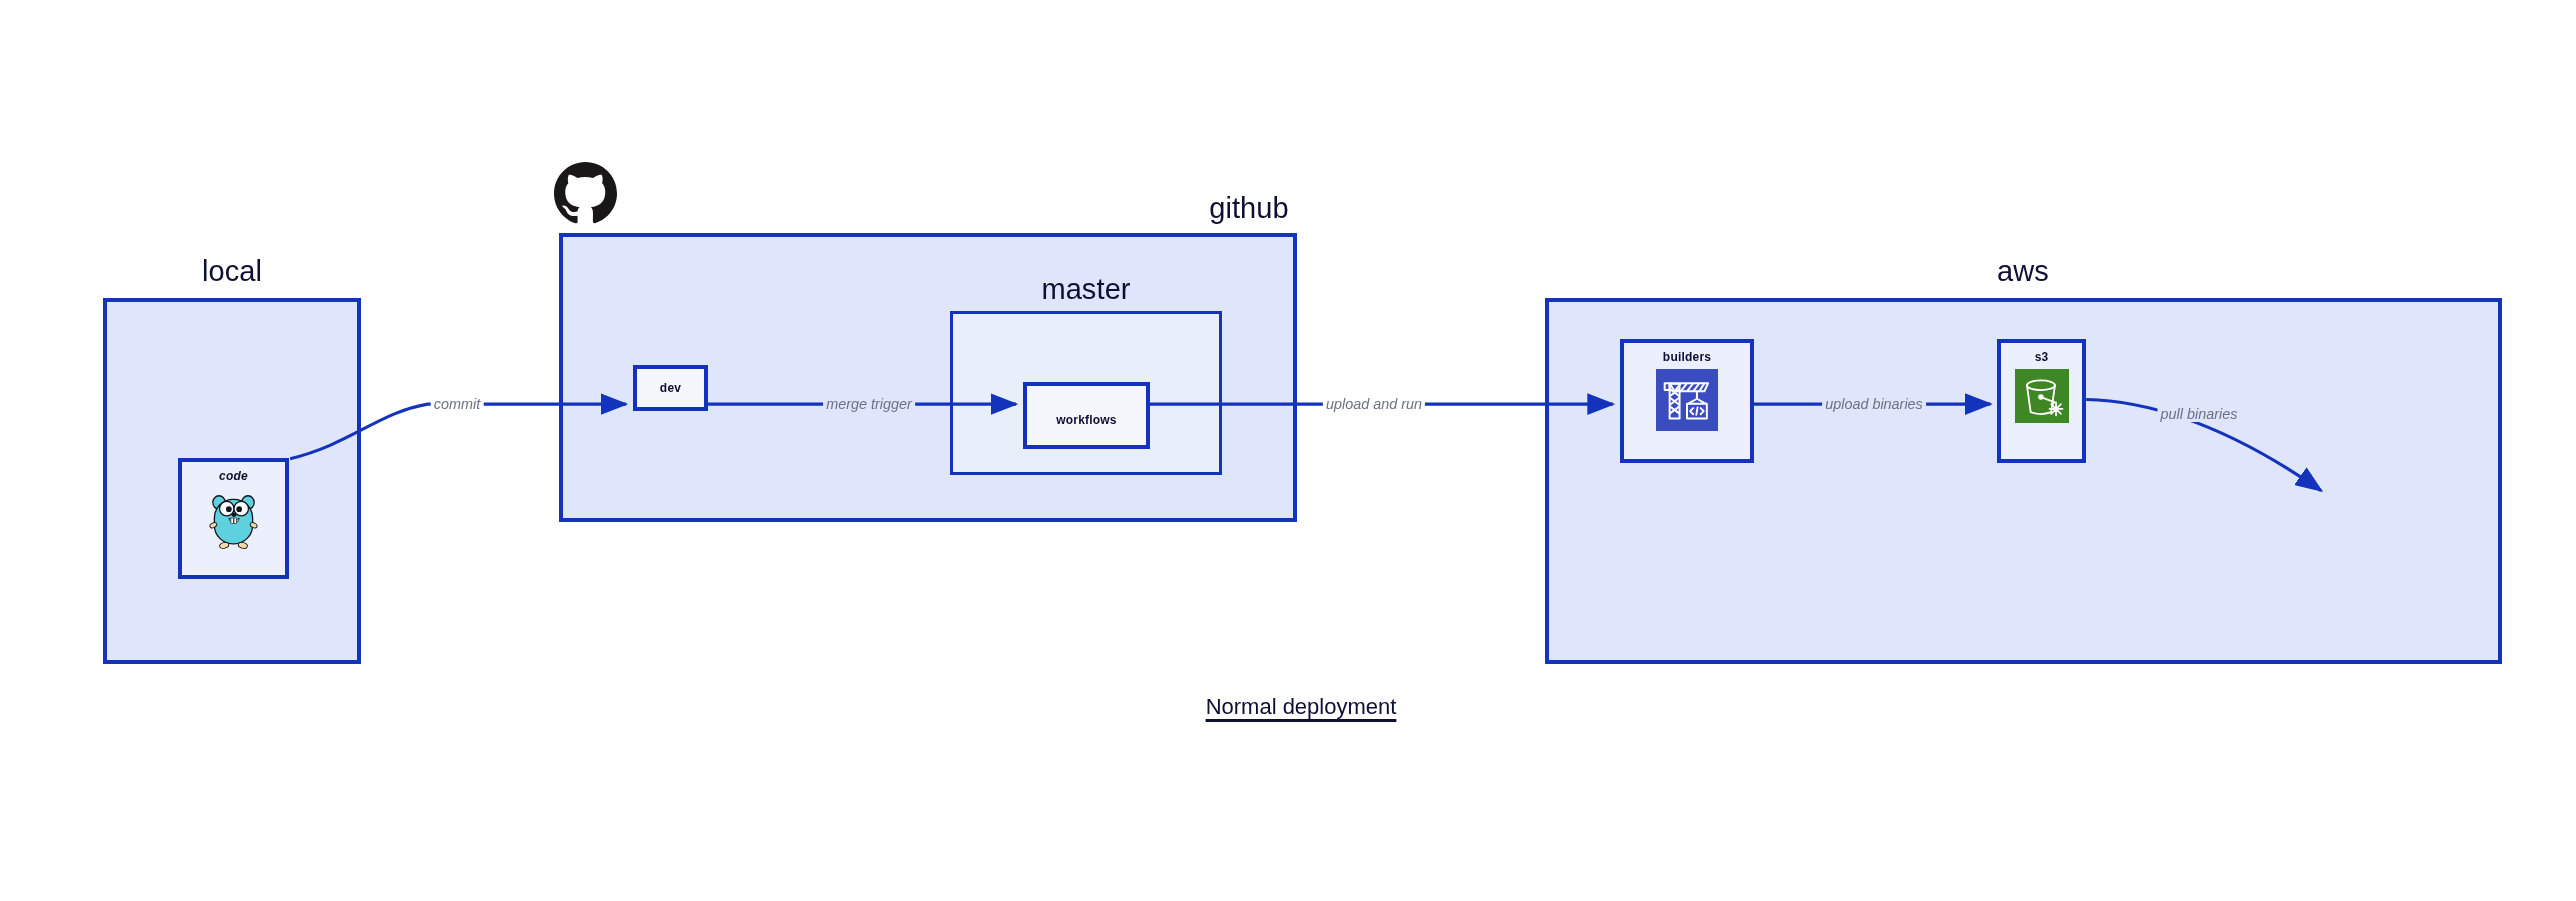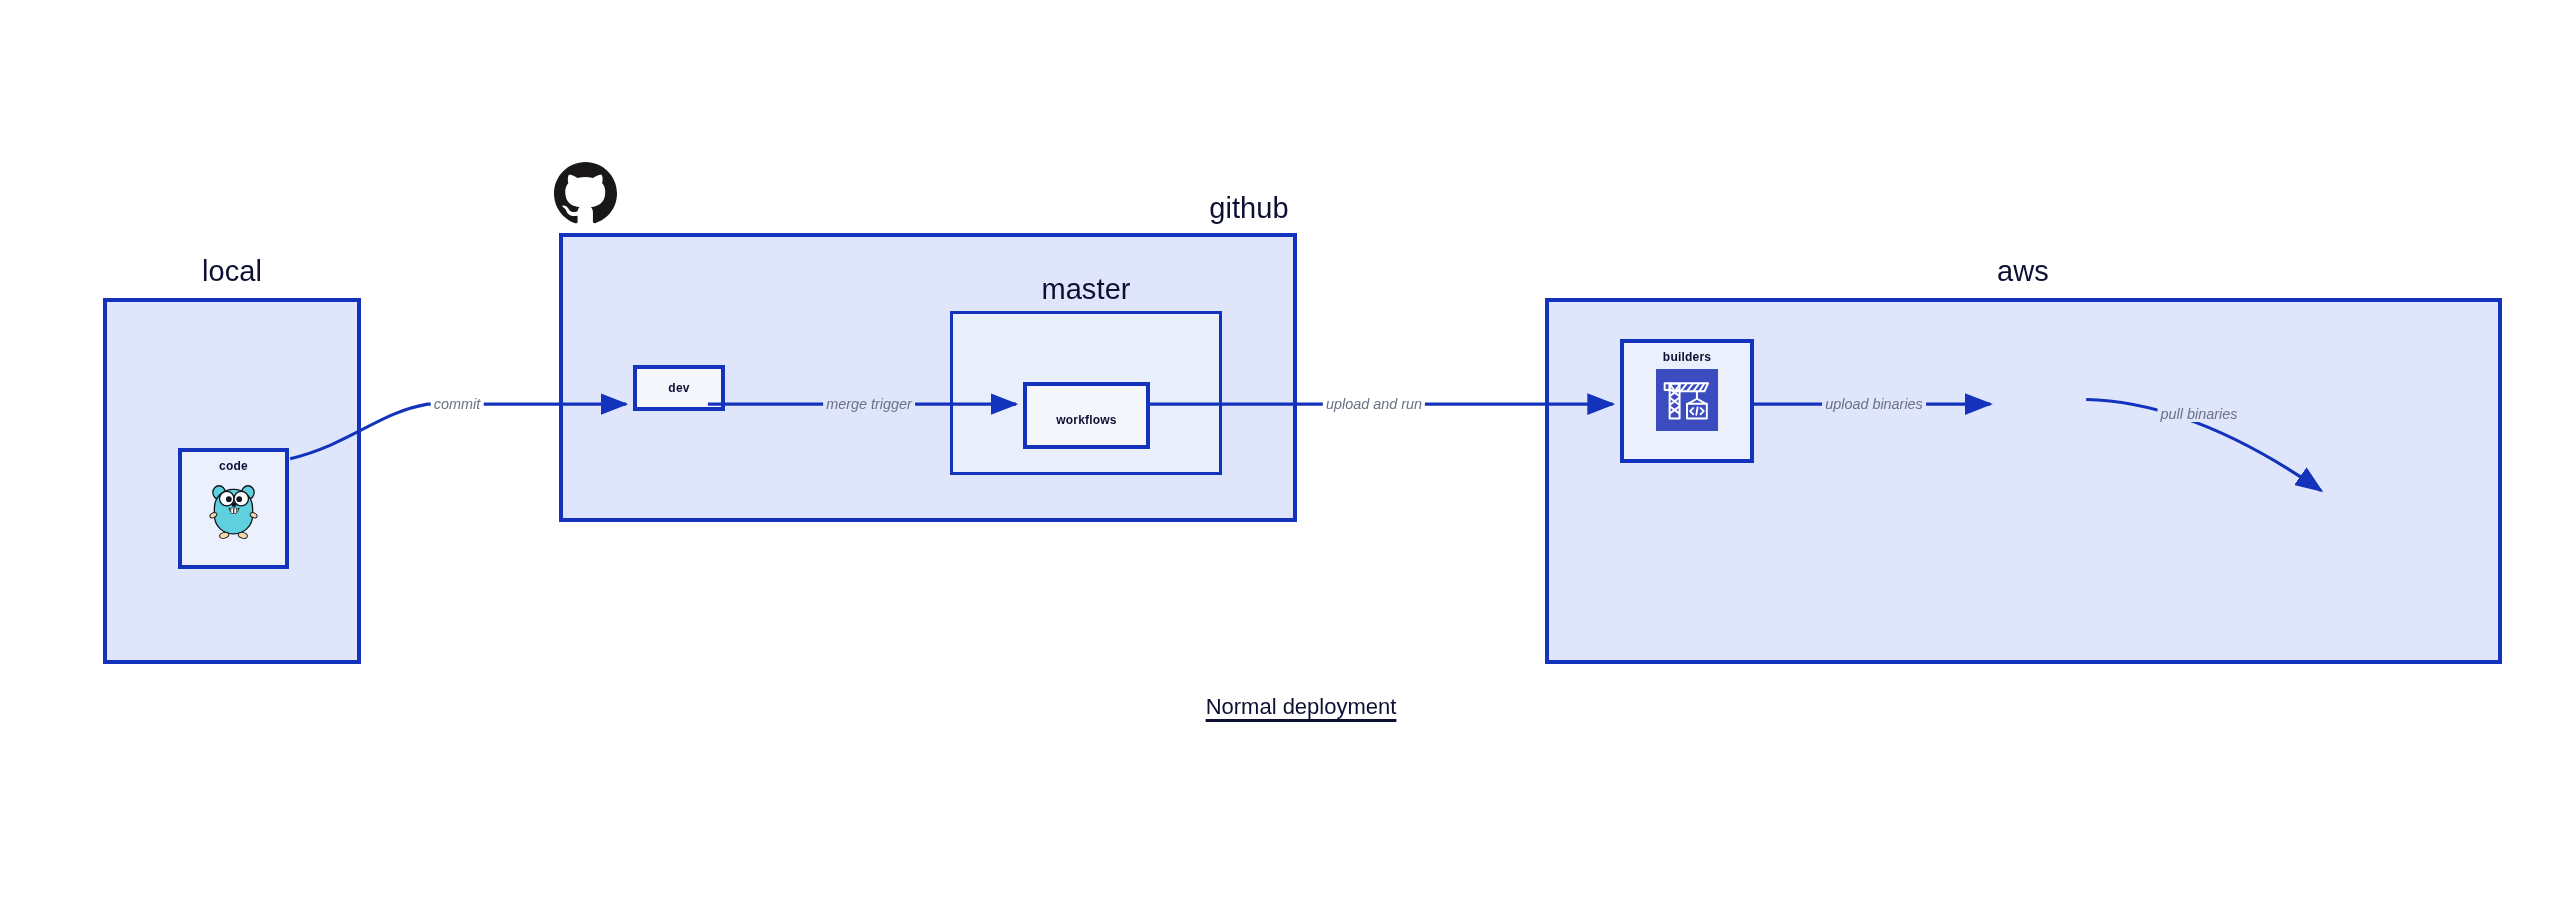--- a/index.html
+++ b/index.html
@@ -105,21 +105,21 @@
   .gh-logo { position: absolute; line-height: 0; }
 </style>
 </head>
 <body>
 
 <div id="canvas">
 
   <div class="zone" style="left:103px; top:298px; width:258px; height:366px;"></div>
   <div class="zone-title" style="left:232px; top:255px;">local</div>
 
-  <div class="node" style="left:178px; top:448px; width:111px; height:121px;">
+  <div class="node" style="left:178px; top:458px; width:111px; height:121px;font-style:italic;">
     <div class="node-label">code</div>
     <div class="node-icon">
       <svg width="57" height="62" viewBox="0 0 110 120">
 
         <ellipse cx="27" cy="28" rx="12" ry="13" fill="#5fd0de" stroke="#10161f" stroke-width="2.5"></ellipse>
         <ellipse cx="83" cy="28" rx="12" ry="13" fill="#5fd0de" stroke="#10161f" stroke-width="2.5"></ellipse>
 
         <rect x="18" y="22" width="74" height="86" rx="36" fill="#5fd0de" stroke="#10161f" stroke-width="2.5"></rect>
 
         <circle cx="42" cy="40" r="14" fill="#ffffff" stroke="#10161f" stroke-width="2.5"></circle>
@@ -143,21 +143,21 @@
 
   <div class="zone" style="left:559px; top:233px; width:738px; height:289px;"></div>
   <div class="zone-title" style="left:1249px; top:192px;">github</div>
 
   <div class="gh-logo" style="left:554px; top:162px;">
     <svg width="63" height="63" viewBox="0 0 98 98" fill="#191717">
       <path d="M48.9 0C21.9 0 0 21.9 0 48.9c0 21.6 14 39.9 33.4 46.4 2.4.4 3.3-1.1 3.3-2.4 0-1.2 0-5.1-.1-9.3-13.6 2.9-16.5-5.8-16.5-5.8-2.2-5.7-5.4-7.2-5.4-7.2-4.4-3 .3-3 .3-3 4.9.3 7.5 5 7.5 5 4.4 7.5 11.4 5.3 14.2 4.1.4-3.2 1.7-5.4 3.1-6.6-10.9-1.2-22.3-5.4-22.3-24.2 0-5.4 1.9-9.8 5-13.2-.5-1.2-2.2-6.2.5-12.9 0 0 4.1-1.3 13.4 5a46.6 46.6 0 0 1 24.4 0c9.3-6.3 13.4-5 13.4-5 2.7 6.7 1 11.7.5 12.9 3.1 3.4 5 7.8 5 13.2 0 18.9-11.5 23-22.4 24.2 1.8 1.5 3.3 4.5 3.3 9.1 0 6.6-.1 11.9-.1 13.5 0 1.3.9 2.8 3.3 2.4C84 88.8 98 70.5 98 48.9 98 21.9 76.1 0 48.9 0z"></path>
     </svg>
   </div>
 
-  <div class="node white" style="left:633px; top:365px; width:92px; height:46px; justify-content:center;">
+  <div class="node white" style="left:633px; top:365px; width:75px; height:46px; justify-content:center;">
     <div class="node-label" style="margin-top:0;">dev</div>
   </div>
 
   <div class="zone inner" style="left:950px; top:311px; width:272px; height:164px;"></div>
   <div class="zone-title" style="left:1086px; top:273px;">master</div>
 
   <div class="node white" style="left:1023px; top:382px; width:127px; height:67px; justify-content:center;">
     <div class="node-label" style="margin-top:8px;">workflows</div>
   </div>
 
@@ -186,20 +186,38 @@
         </g>
         <g fill="none" stroke="#ffffff" stroke-width="3" stroke-linecap="round" stroke-linejoin="round">
           <path d="M60 63 L55 68 L60 73"></path>
           <path d="M72 63 L77 68 L72 73"></path>
           <path d="M67 62 L65 74"></path>
         </g>
       </svg>
     </div>
   </div>
 
+  <div class="node" style="left:1997px; top:339px; width:89px; height:124px;">
+    <div class="node-label">s3</div>
+    <div class="node-icon">
+      <svg width="54" height="54" viewBox="0 0 100 100">
+        <rect width="100" height="100" fill="#3f8624"></rect>
+        <g fill="none" stroke="#ffffff" stroke-width="3.4" stroke-linejoin="round" stroke-linecap="round">
+          <ellipse cx="48" cy="30" rx="26" ry="9"></ellipse>
+          <path d="M22 30 L29 80 q19 7 38 0 L74 30"></path>
+          <path d="M48 52 L74 62"></path>
+          <circle cx="48" cy="52" r="3.4" fill="#ffffff"></circle>
+          <path d="M74 62 l-6 -1 l2 7 z" fill="#ffffff" stroke="none"></path>
+        </g>
+        <g stroke="#ffffff" stroke-width="3.2" stroke-linecap="round">
+          <path d="M76 62 L76 86 M64 74 L88 74 M67 65 L85 83 M85 65 L67 83"></path>
+        </g>
+      </svg>
+    </div>
+  </div>
 
 
   <svg class="edges" viewBox="0 0 5054 1750" width="2604" height="902">
     <defs>
       <marker id="arrowhead" markerWidth="9" markerHeight="7" refX="8.2" refY="3.5" orient="auto">
         <polygon points="0 0, 9 3.5, 0 7" fill="#1433bd"></polygon>
       </marker>
     </defs>
     <g stroke="#1433bd" stroke-width="6" fill="none">
 

